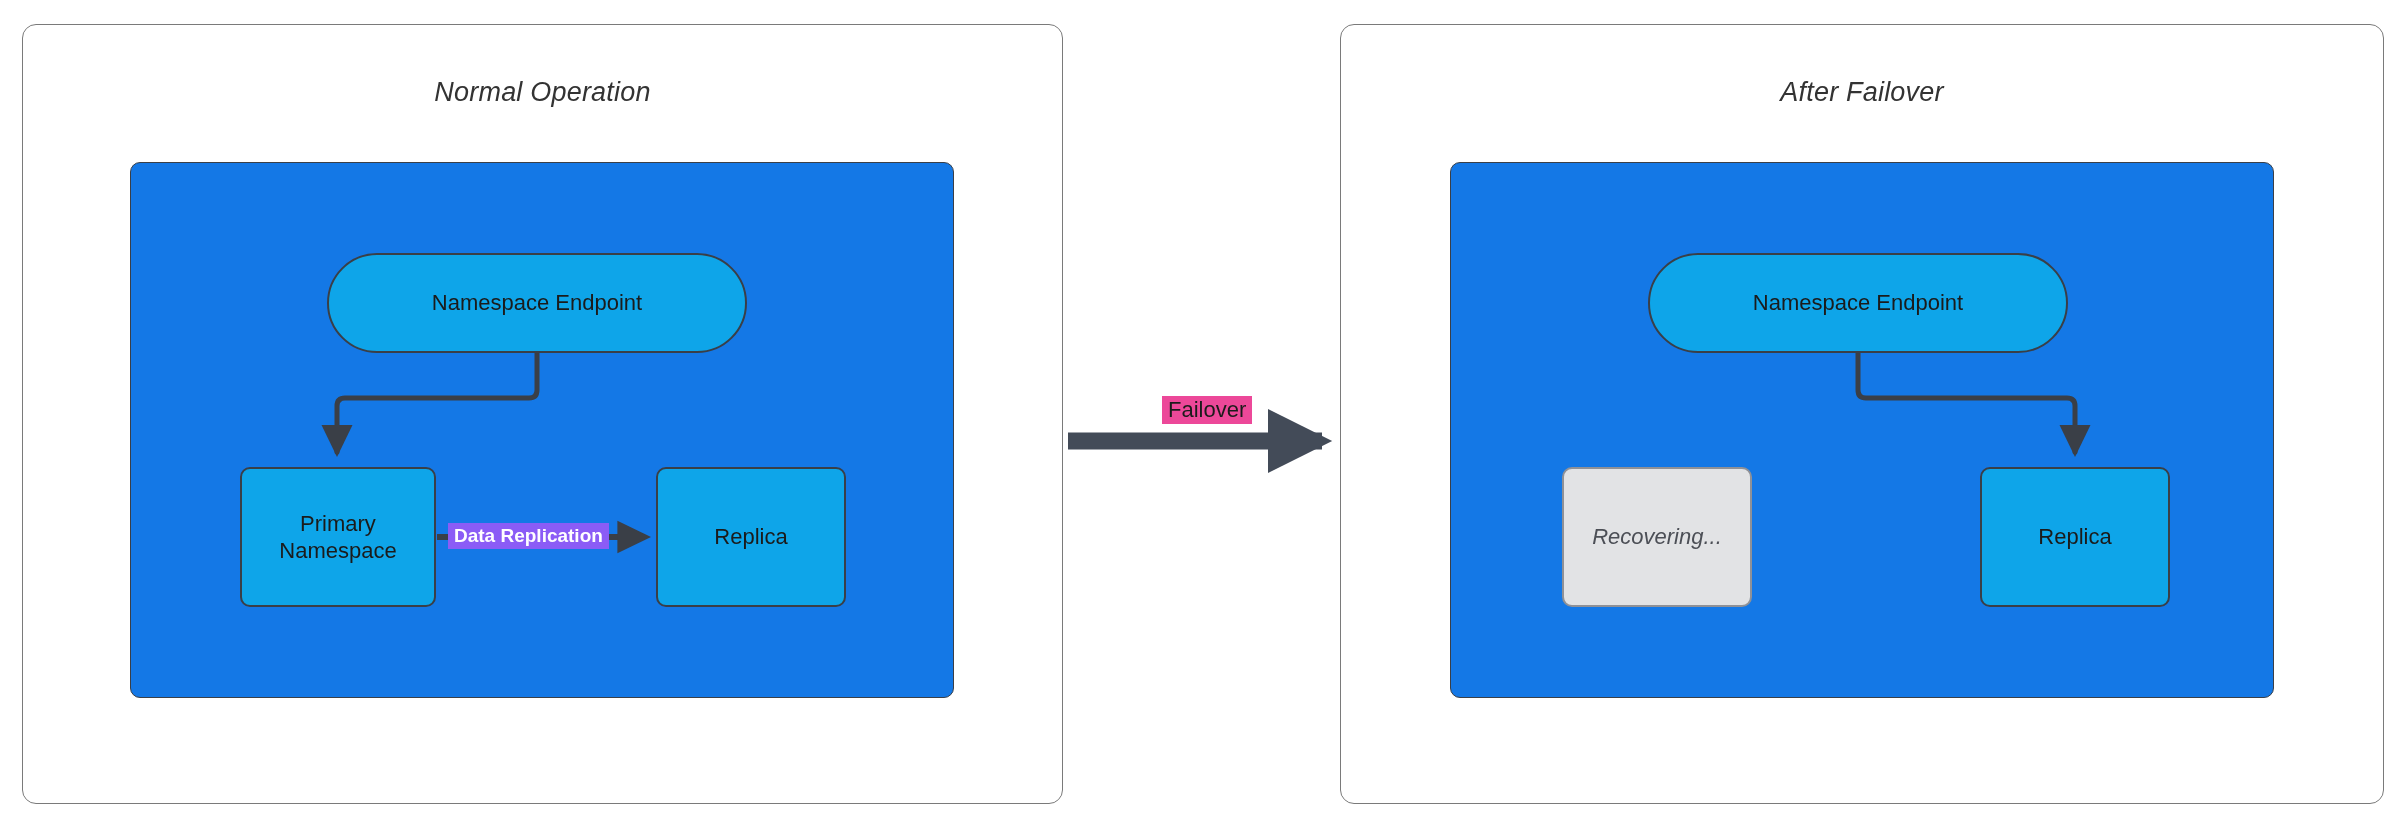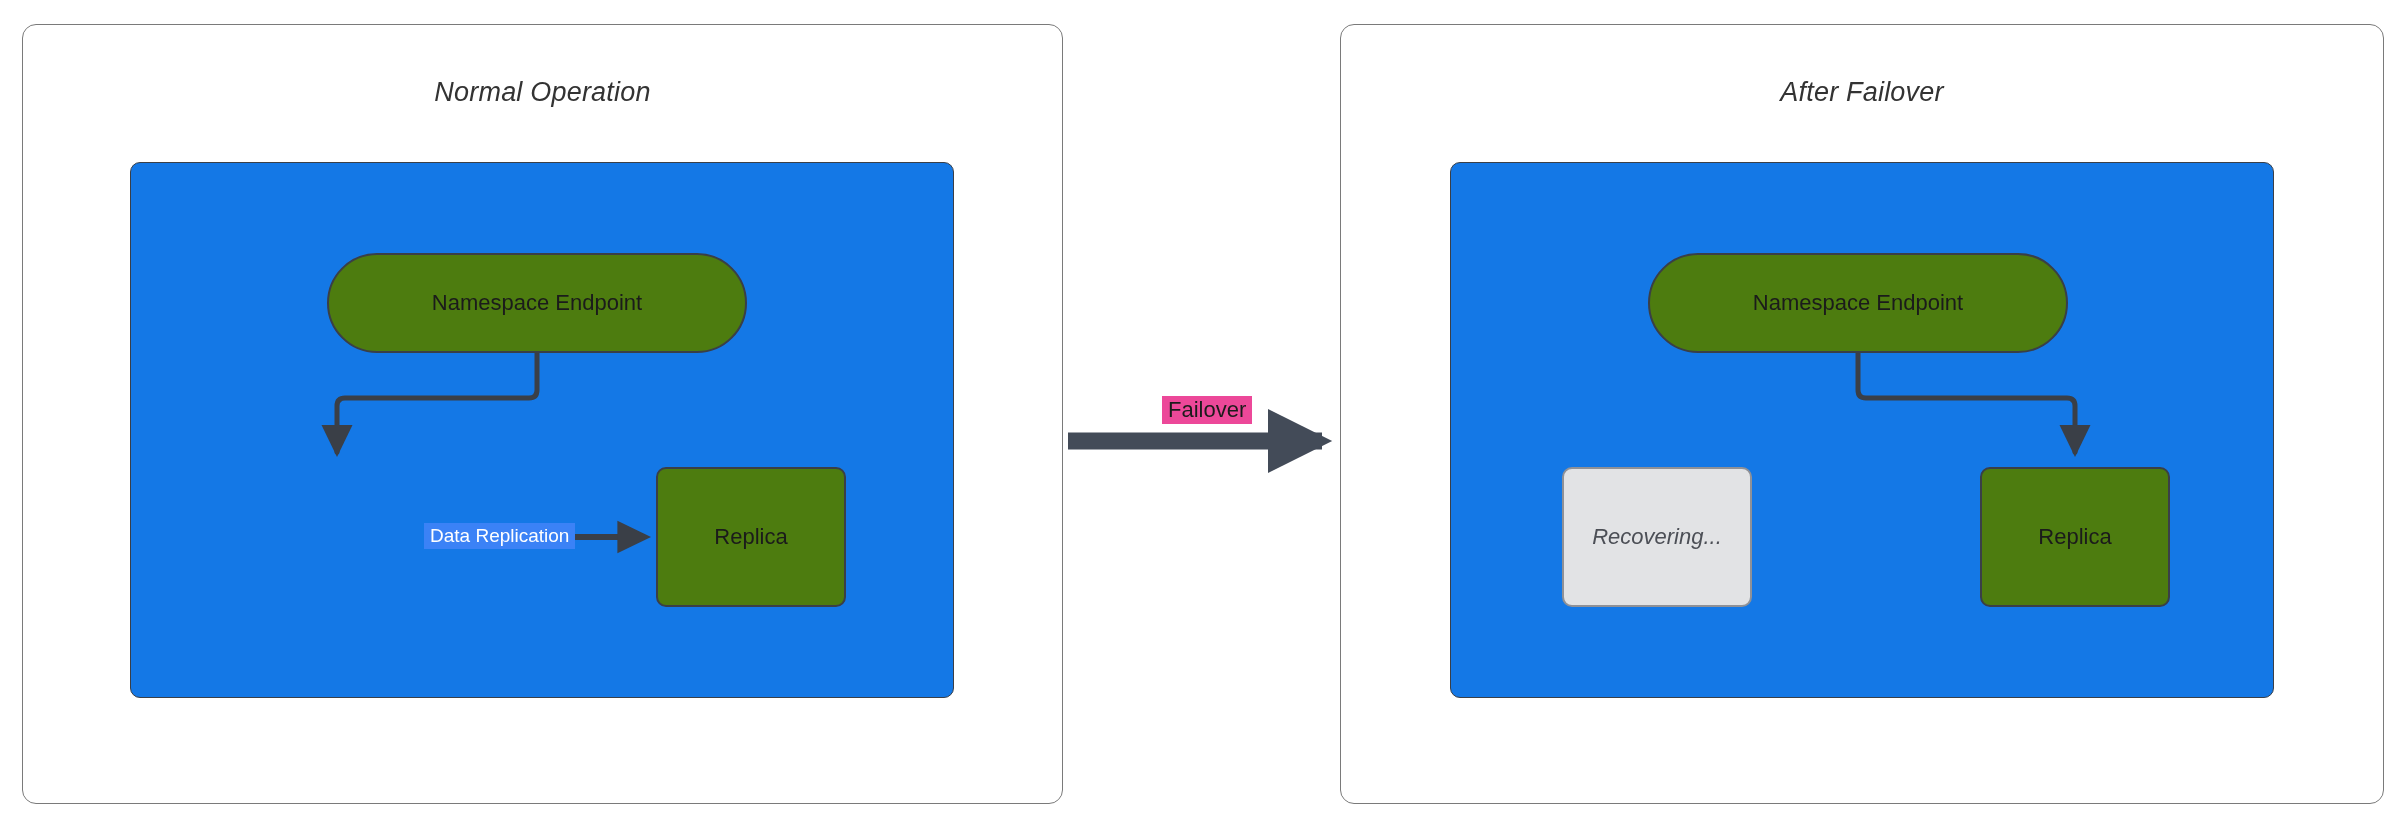--- a/index.html
+++ b/index.html
@@ -59,21 +59,21 @@
   #cluster-right { left: 1450px; top: 162px; width: 824px; height: 536px; }
 
   
   .node {
     position: absolute;
     box-sizing: border-box;
     display: flex;
     align-items: center;
     justify-content: center;
     text-align: center;
-    background: #4d7c0f;
+    background: #0ea5e9;
     border: 2.2px solid #3a3f47;
     color: #1b1b1b;
     font-size: 22px;
     line-height: 1.25;
     z-index: 4;
   }
   .node.pill {
     border-radius: 200px;
   }
   .node.rect {
@@ -126,26 +126,26 @@
     stroke-linecap: butt;
   }
 
   
   .edge-label {
     position: absolute;
     white-space: nowrap;
     z-index: 6;
   }
   #label-data-replication {
-    left: 424px;
+    left: 448px;
     top: 523px;
     font-size: 19px;
-    font-weight: normal;
+    font-weight: bold;
     color: #ffffff;
-    background: #3b82f6;
+    background: #8b5cf6;
     padding: 2px 6px;
   }
   #label-failover {
     left: 1162px;
     top: 396px;
     font-size: 22px;
     color: #1b1b1b;
     background: #ec4899;
     padding: 1px 6px;
   }
@@ -190,20 +190,26 @@
   </svg>
 
   <div class="edge-label" id="label-data-replication">Data Replication</div>
 
   <div class="edge-label" id="label-failover">Failover</div>
 
   <div class="node pill" id="node-endpoint-left">
     <span>Namespace Endpoint</span>
   </div>
 
+  <div class="node rect" id="node-primary-left">
+    <span>
+      <span>Primary</span><br>
+      <span>Namespace</span>
+    </span>
+  </div>
 
   <div class="node rect" id="node-replica-left">
     <span>Replica</span>
   </div>
 
   <div class="node pill" id="node-endpoint-right">
     <span>Namespace Endpoint</span>
   </div>
 
   <div class="node rect muted" id="node-recovering-right">

